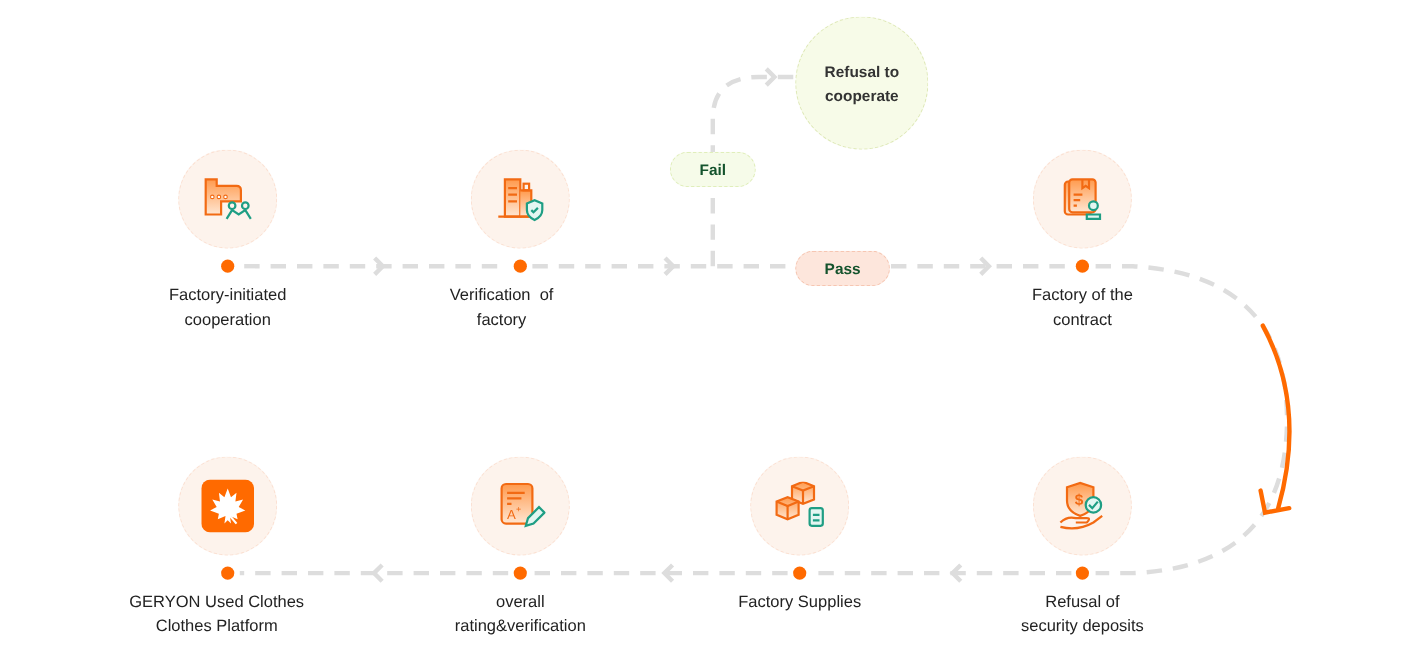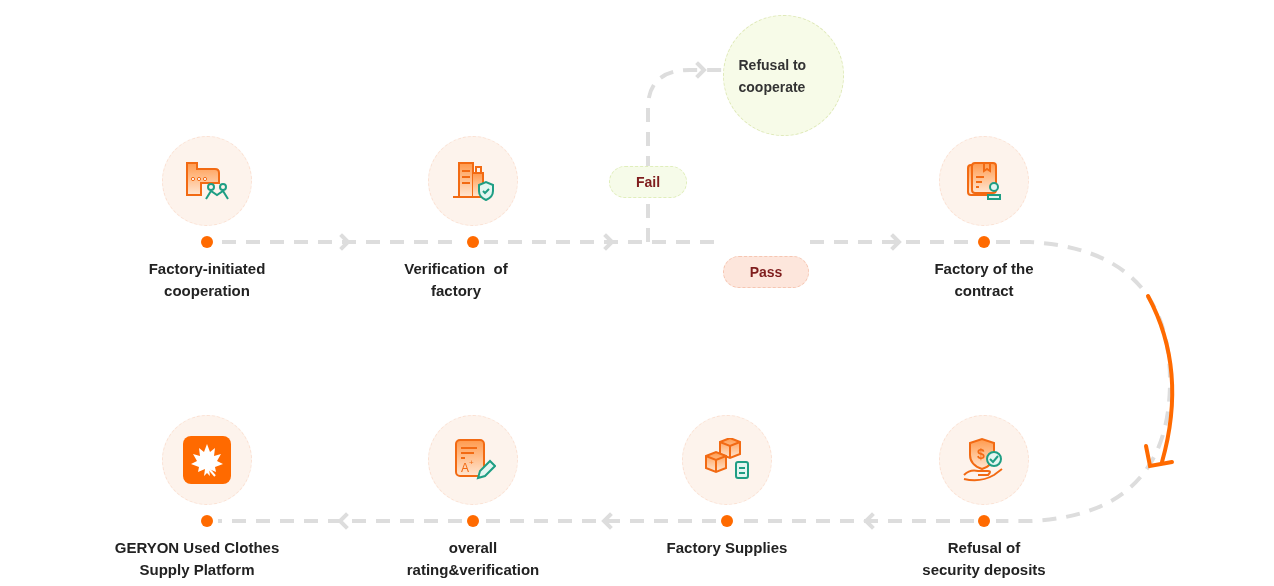--- a/index.html
+++ b/index.html
@@ -5,29 +5,29 @@
     html, body { margin: 0; padding: 0; background: #ffffff; }
     body { width: 1274px; height: 586px; position: relative; overflow: hidden;
            font-family: "Liberation Sans", "DejaVu Sans", sans-serif; }
     #connectors { position: absolute; left: 0; top: 0; width: 1274px; height: 586px; }
     .icon-circle { position: absolute; width: 90px; height: 90px; border-radius: 50%;
                    background: #fdf3ec; border: 1.5px dashed #fbe1d3; box-sizing: border-box;
                    margin-left: -45px; margin-top: -45px; display: flex; align-items: center; justify-content: center; }
     .dot { position: absolute; width: 12px; height: 12px; border-radius: 50%; background: #ff6a00;
            margin-left: -6px; margin-top: -6px; }
     .label { position: absolute; width: 220px; margin-left: -110px; text-align: center;
-             font-size: 15px; line-height: 22px; color: #222222; font-weight: bold; }
+             font-size: 15px; line-height: 22px; color: #222222; font-weight: normal; }
     .pill { position: absolute; height: 32px; border-radius: 16px; box-sizing: border-box;
             display: flex; align-items: center; justify-content: center; font-weight: bold;
-            font-size: 14px; color: #7f1d1d; margin-top: 28px; }
+            font-size: 14px; color: #14532d; }
     .pill-fail { left: 609px; top: 138px; width: 78px; background: #f6fbe9; border: 1.5px dashed #e0eebb; }
     .pill-pass { left: 723px; top: 228px; width: 86px; background: #fde6dc; border: 1.5px dashed #f6c6b2; text-align: right; }
     .refusal { position: absolute; left: 723px; top: 15px; width: 121px; height: 121px; border-radius: 50%;
                background: #f7fbe8; border: 1.5px dashed #dfe9b8; box-sizing: border-box;
-               display: flex; align-items: center; justify-content: center; 
+               display: flex; align-items: center; justify-content: center; text-align: center;
                font-size: 14px; line-height: 22px; font-weight: bold; color: #333; }
     .refusal span { width: 90px; }
   </style>
 </head>
 <body>
 
 <svg id="connectors" viewBox="0 0 1274 586">
   <g stroke="#dddddd" stroke-width="4" fill="none" stroke-dasharray="14 10">
 
     <line x1="222" y1="242" x2="462" y2="242"></line>
@@ -191,14 +191,14 @@
 <div class="icon-circle" style="left:207px;top:460px">
   <svg width="48" height="48" viewBox="0 0 48 48">
     <rect x="0" y="0" width="48" height="48" rx="8" fill="#ff6a00"></rect>
     <path d="M24 8 L27 16 L32 12 L31 20 L38 18 L34 25 L40 28 L32 31 L33 36 L26 33 L27 40 L24 37 L21 40 L22 33 L15 36 L16 31 L8 28 L14 25 L10 18 L17 20 L16 12 L21 16 Z" fill="#ffffff"></path>
     <line x1="26" y1="33" x2="32" y2="40" stroke="#ffffff" stroke-width="2"></line>
   </svg>
 </div>
 <div class="dot" style="left:207px;top:521px"></div>
 <div class="label" style="left:197px;top:537px">
   <span>GERYON Used Clothes</span><br>
-  <span>Supply Platform</span>
+  <span>Clothes Platform</span>
 </div>
 
 </body></html>

